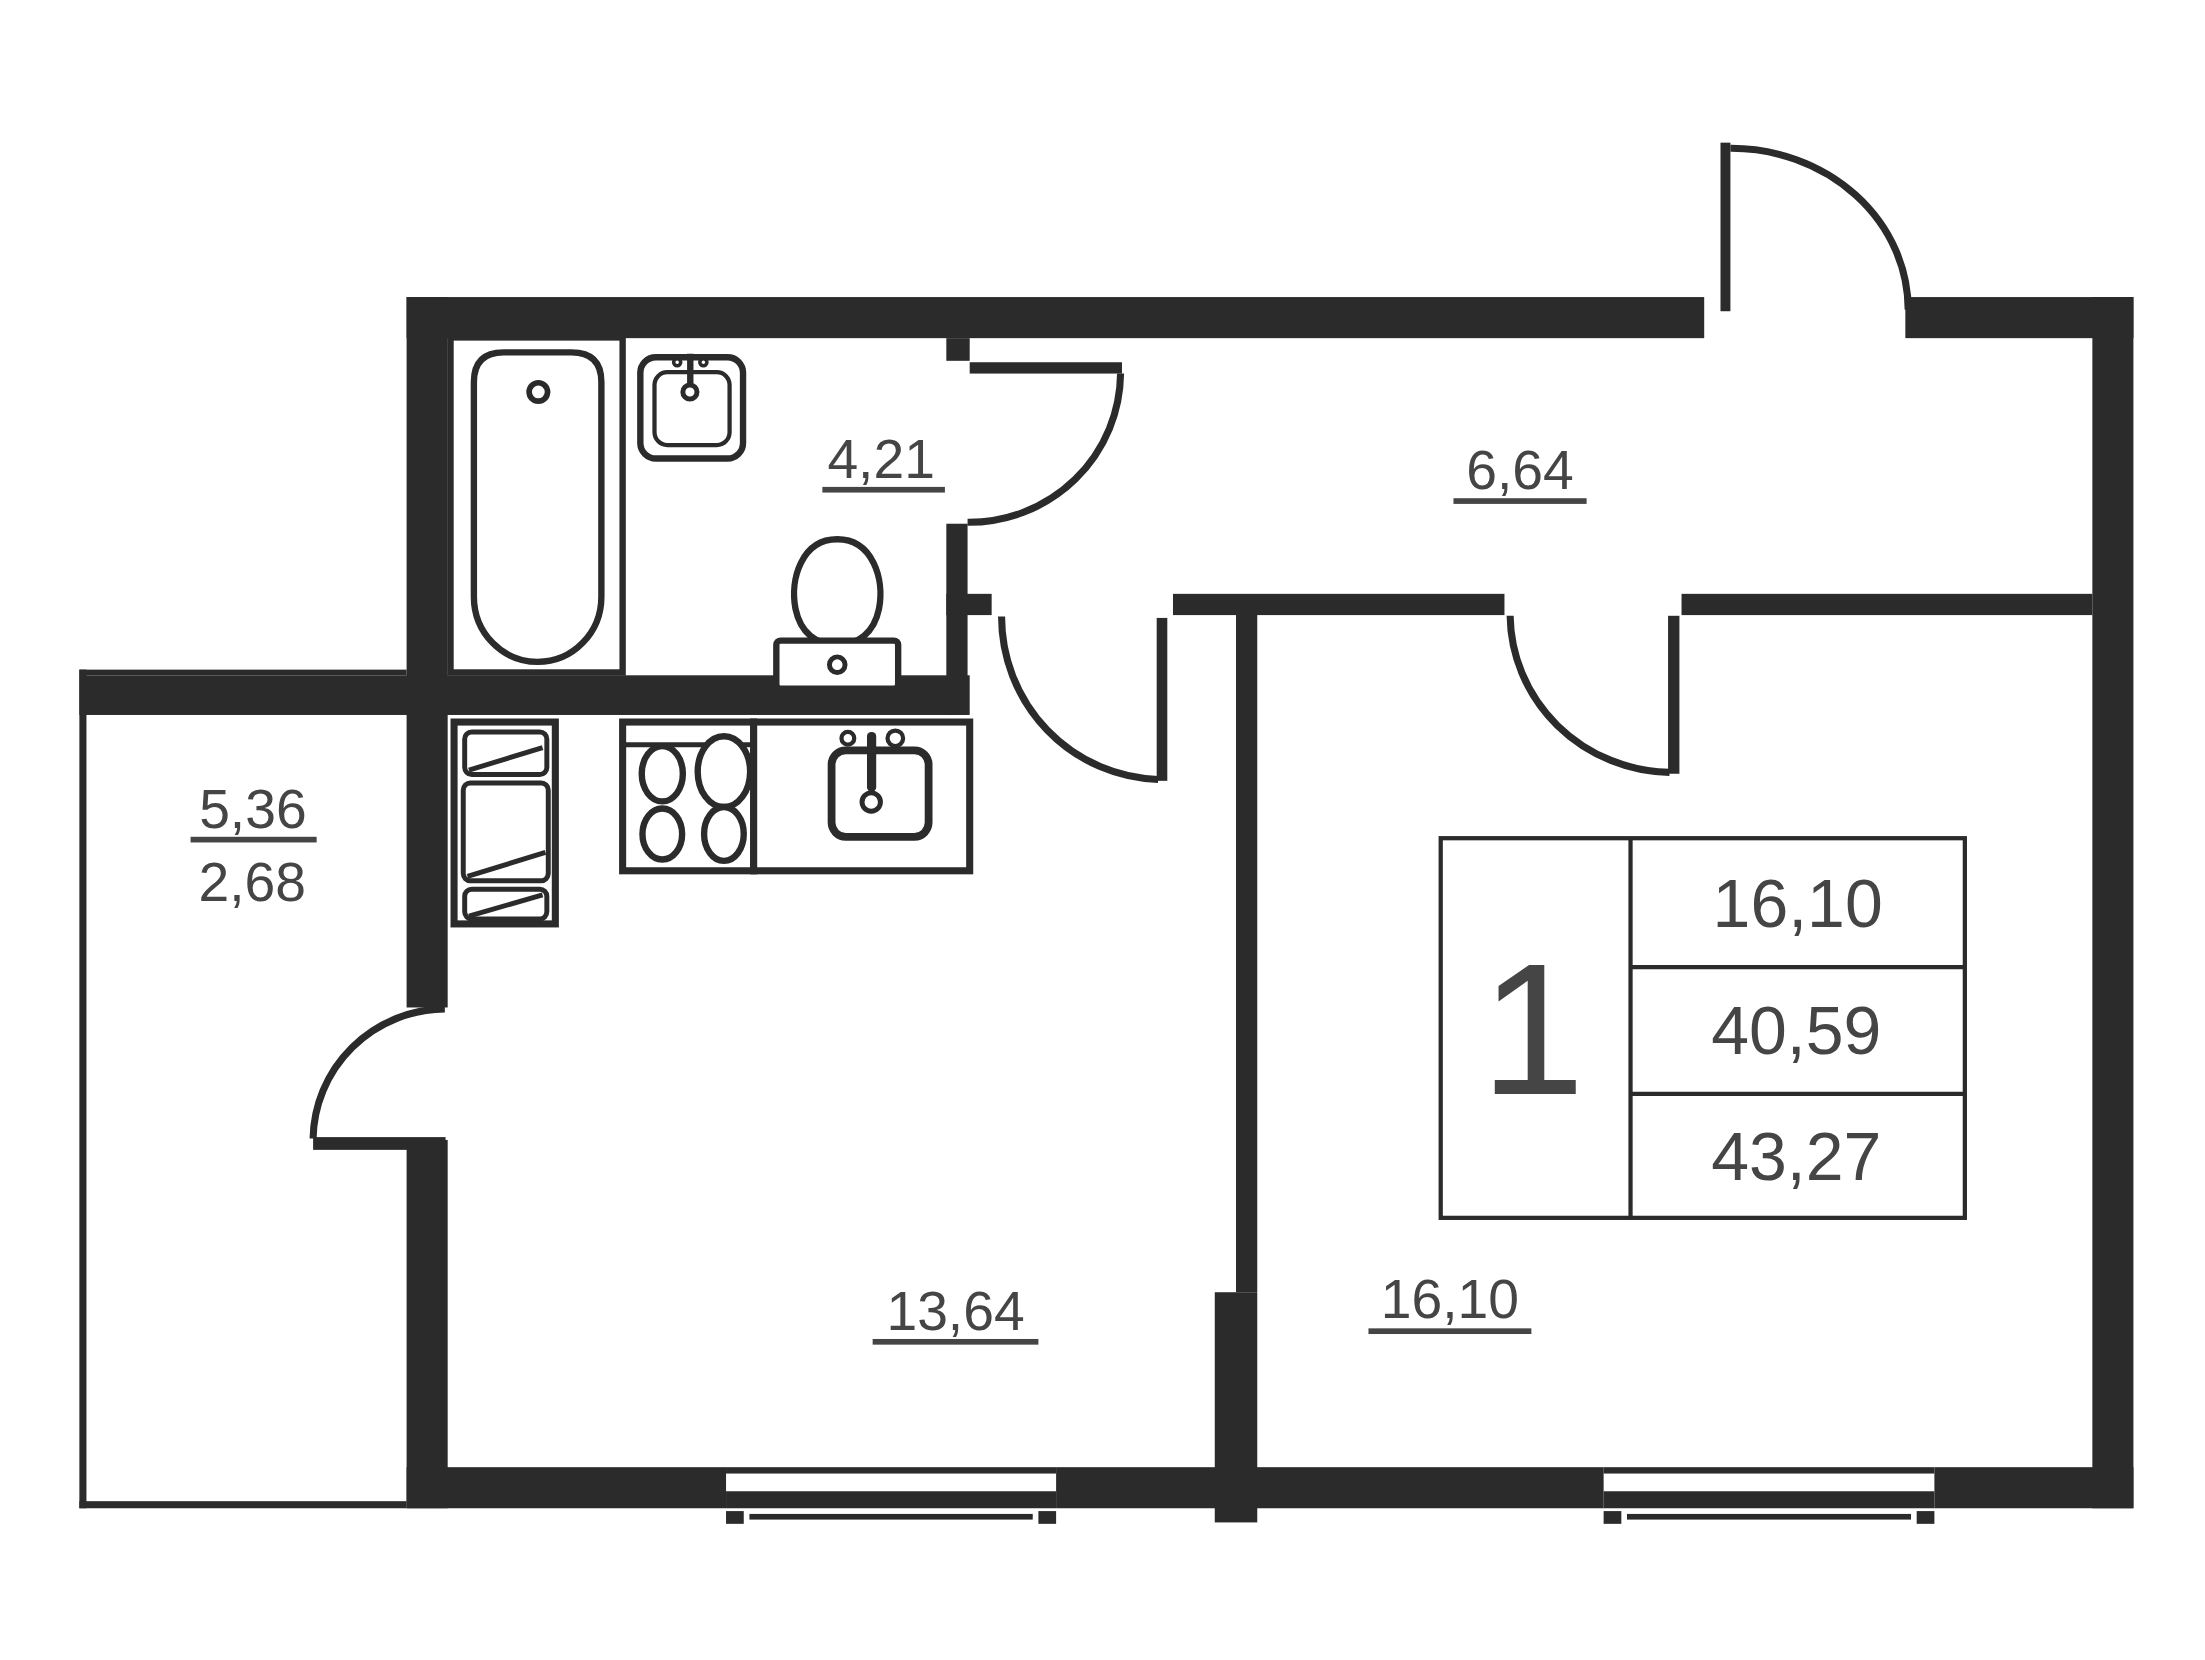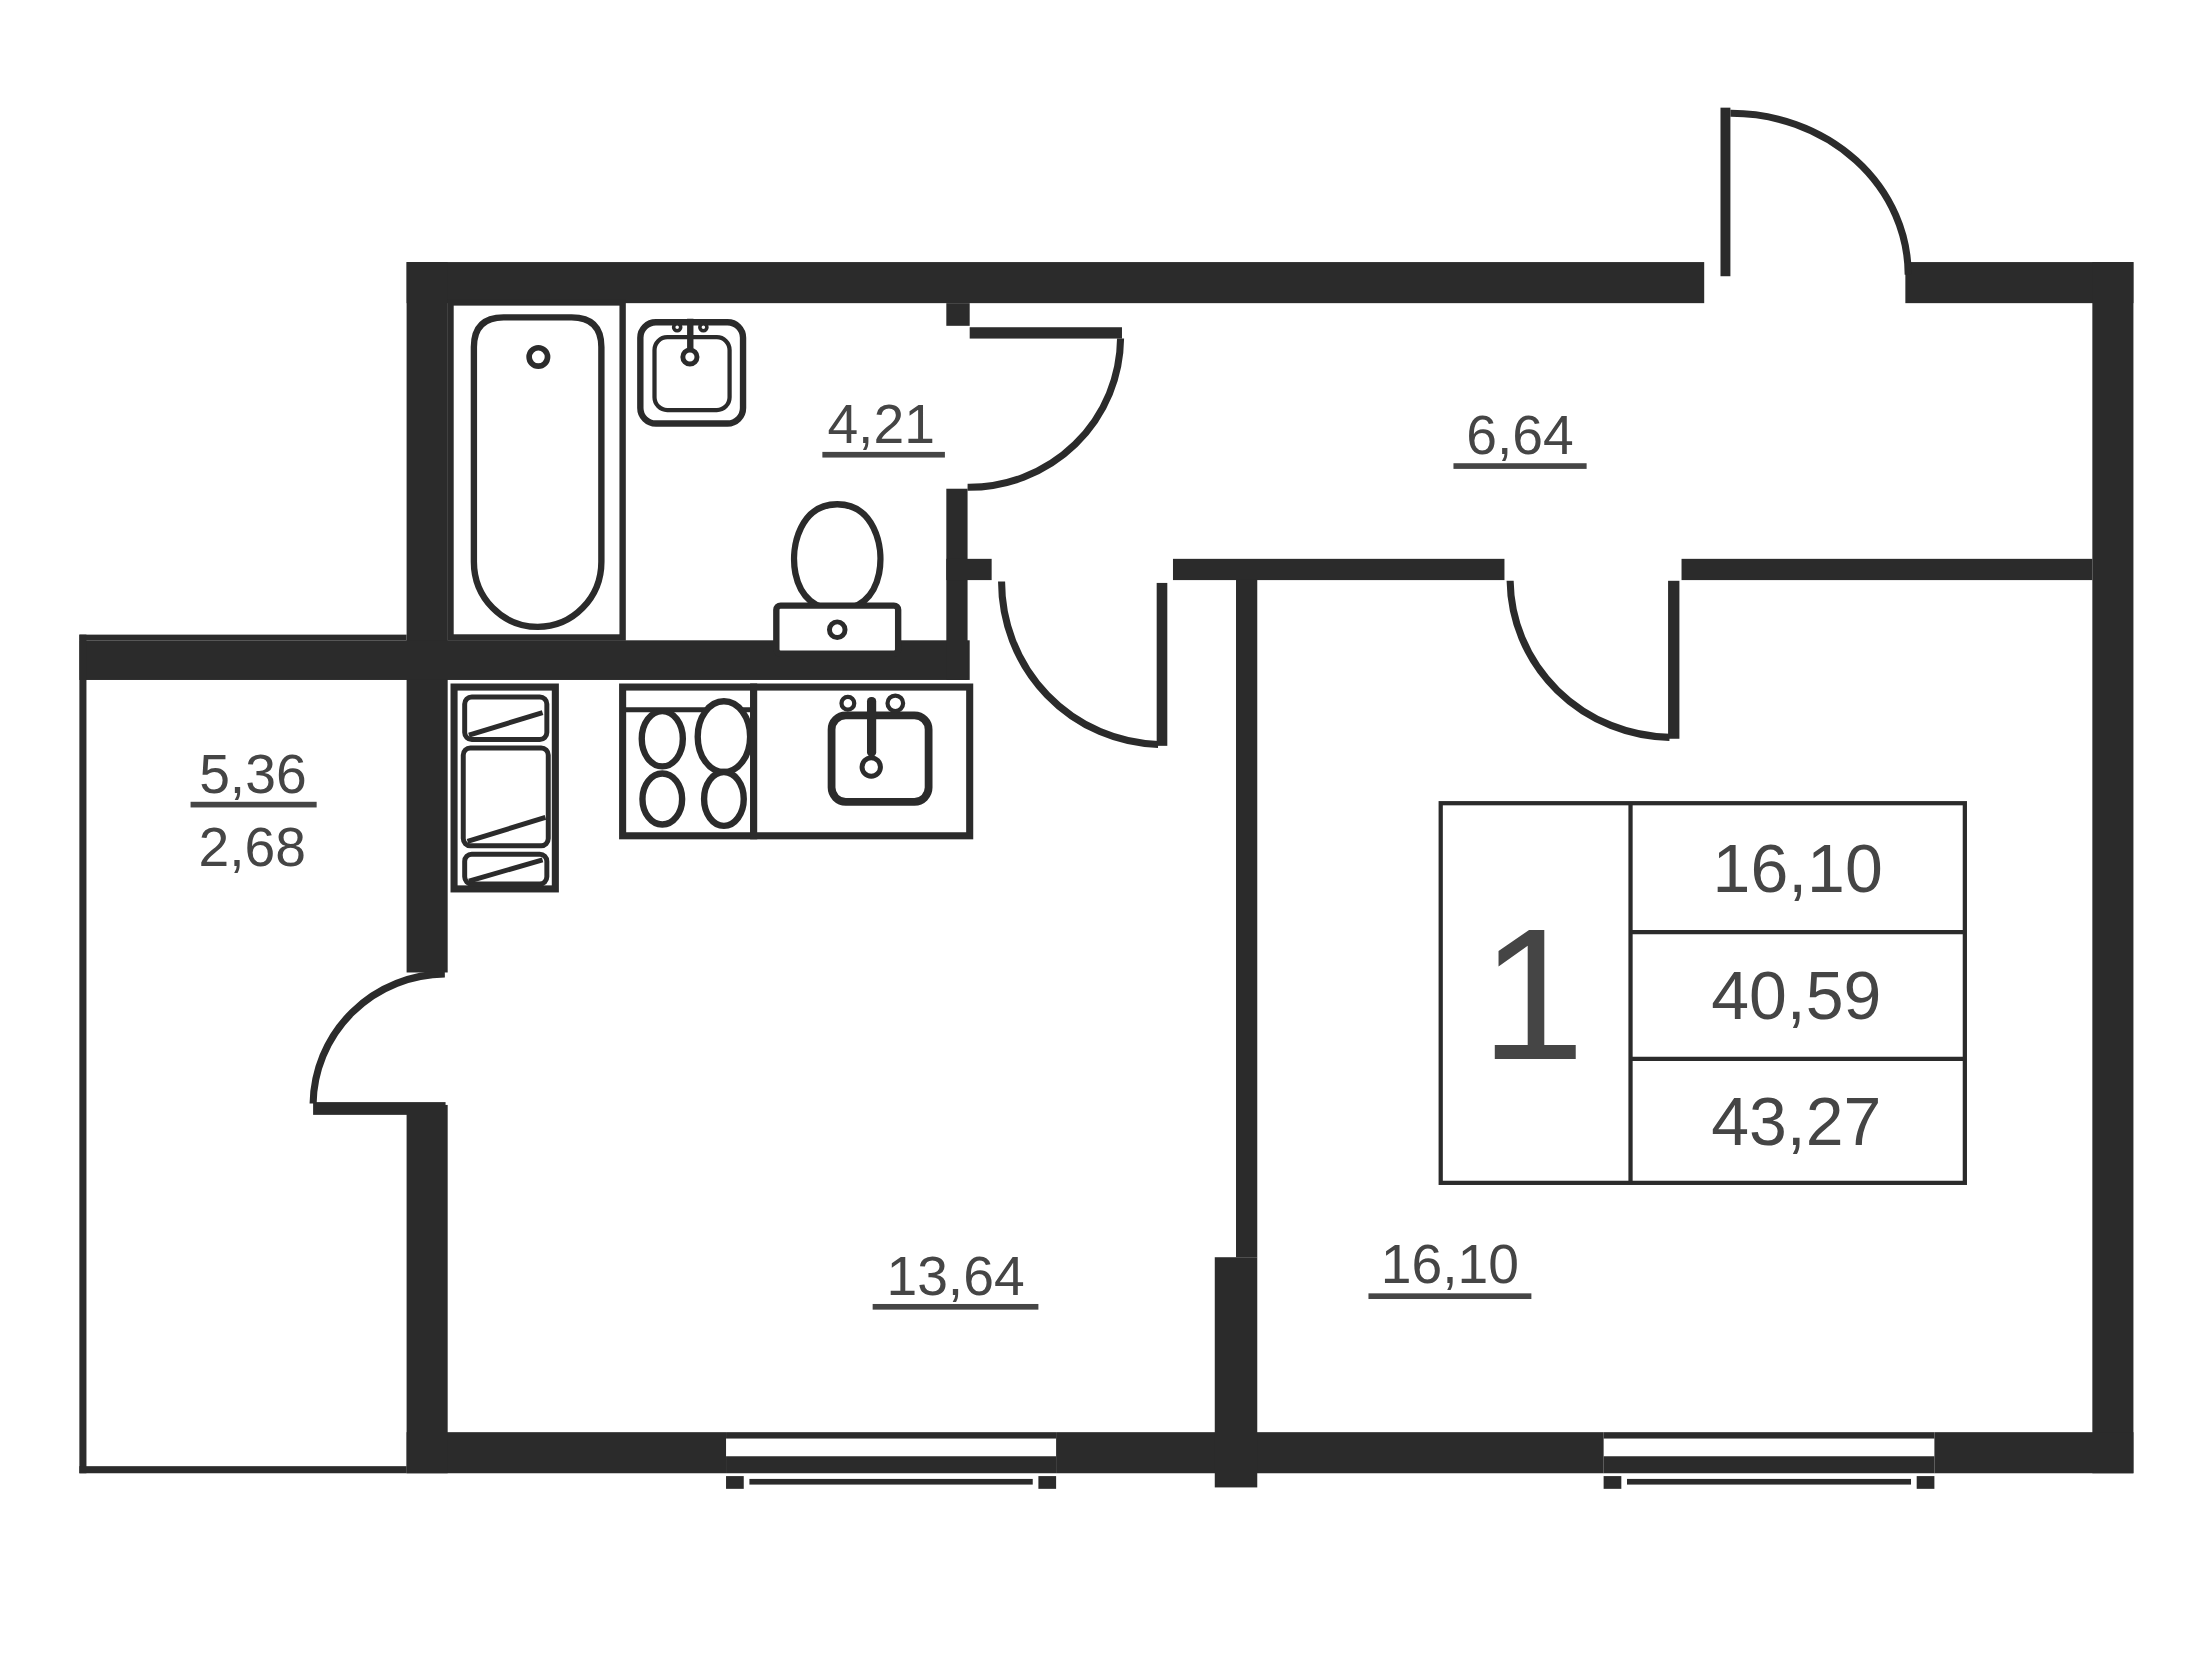--- a/index.html
+++ b/index.html
@@ -1,21 +1,21 @@
 <!DOCTYPE html>
 <html style="--wall: #2b2b2b; --text: #454545; --bg: #ffffff;font-size:12px"><head>
 <meta charset="utf-8">
 <style>
   :root{
     --wall:#2b2b2b;
     --text:#454545;
     --bg:#ffffff;
   }
   html,body{margin:0;padding:0;background:var(--bg);}
-  .stage{width:2205px;height:1571px;position:relative;background:var(--bg);}
+  .stage{width:2205px;height:1571px;position:relative;background:var(--bg);margin-top:35px;}
   svg{display:block;width:100%;height:100%;}
   .wall{fill:var(--wall);stroke:none;}
   .leaf{fill:var(--wall);stroke:none;}
   .arc{fill:none;stroke:var(--wall);stroke-width:10;}
   .thin{fill:var(--wall);}
   .fix{fill:#ffffff;stroke:var(--wall);}
   .lbl{font-family:"Liberation Sans","DejaVu Sans",sans-serif;font-size:78px;fill:var(--text);text-anchor:middle;}
   .tbl-num{font-family:"Liberation Sans","DejaVu Sans",sans-serif;font-size:96px;fill:var(--text);text-anchor:middle;}
   .tbl-big{font-family:"Liberation Sans","DejaVu Sans",sans-serif;font-size:265px;fill:var(--text);text-anchor:middle;}
   .uline{fill:var(--text);}

